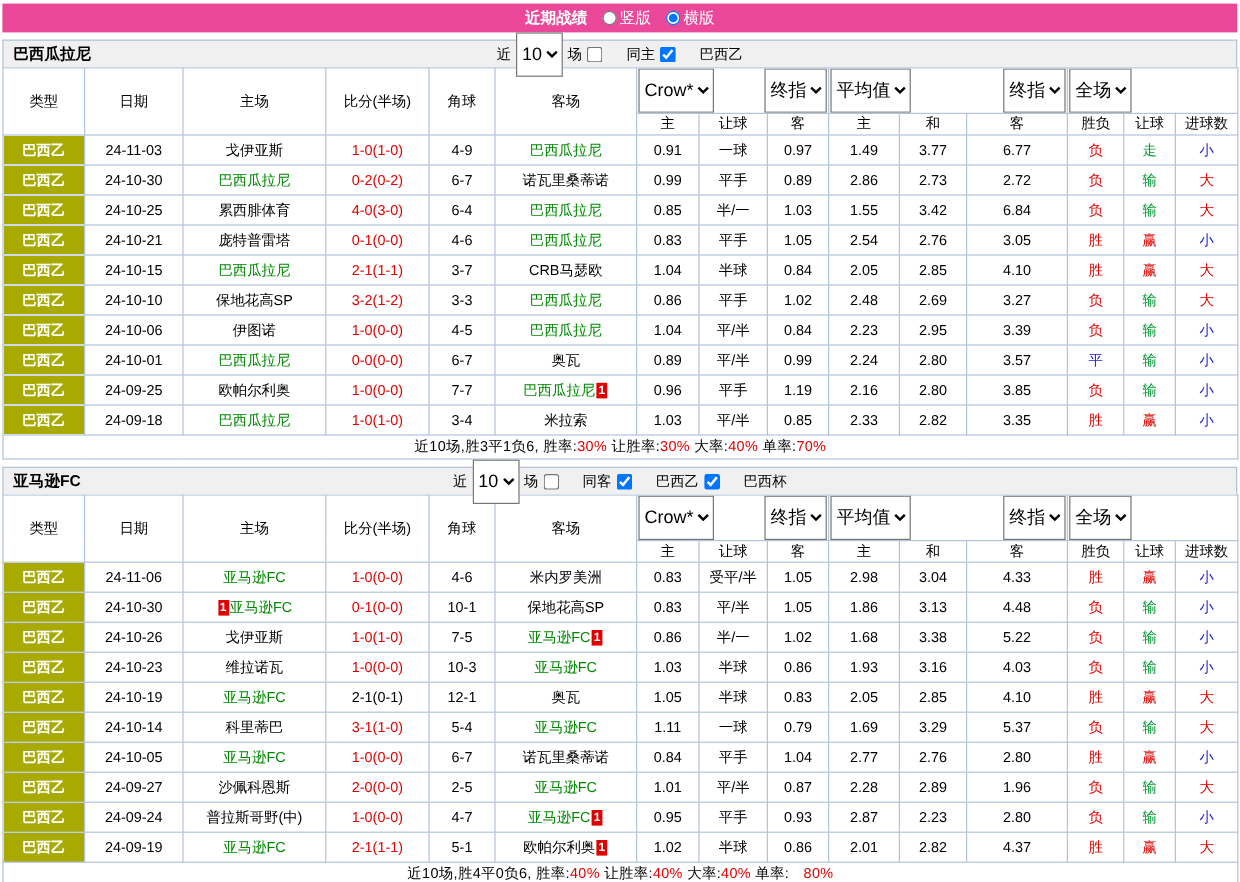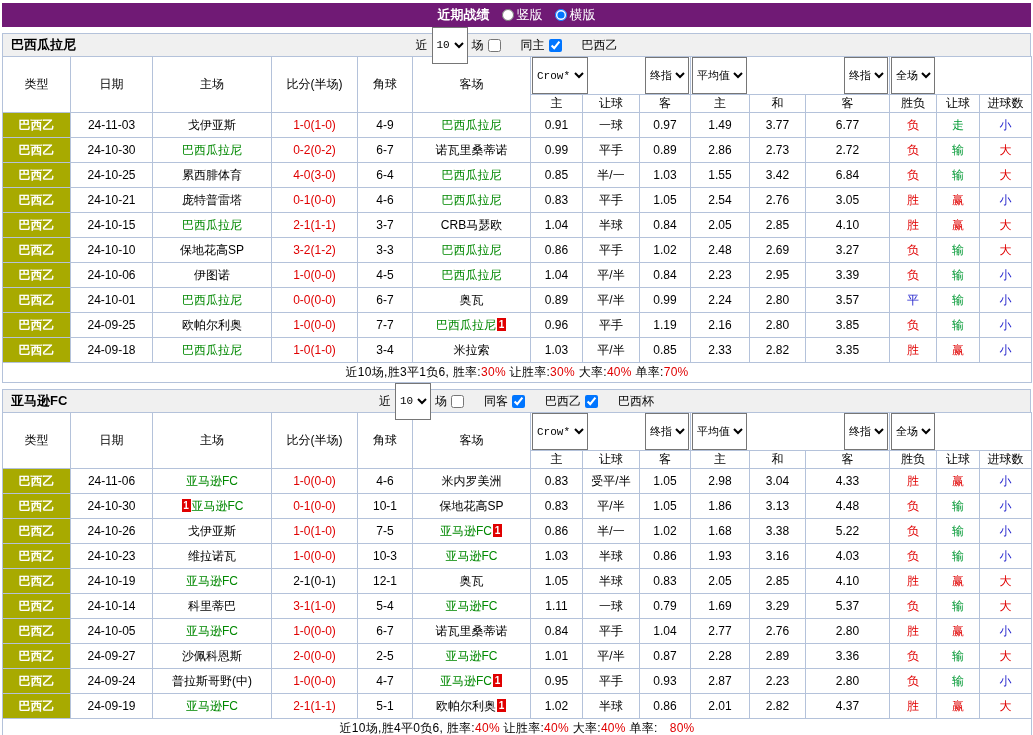--- a/index.html
+++ b/index.html
@@ -11,40 +11,40 @@
   .topbar-title{font-weight:bold}
   .radio-opt{display:flex;align-items:center;gap:3px;cursor:pointer}
   .radio-opt input{width:12px;height:12px;margin:0}
   .section{margin-top:6px}
   .section-header{position:relative;height:23px;background:#f0f0f0;
     border:1px solid #b4c2da;border-bottom:none;display:flex;align-items:center;justify-content:center}
   .section-title{position:absolute;left:8px;font-weight:bold;font-size:13px}
   .filters{display:flex;align-items:center;gap:4px}
   .cb{display:flex;align-items:center;gap:20px;cursor:pointer}
   .cb input{width:13px;height:13px;margin:0}
-  select{font-size:11px;height:37px;font-family:Liberation Mono, monospace;background:#fff}
+  select{font-size:15px;height:37px;font-family:Liberation Sans, sans-serif;background:#fff}
   table{border-collapse:collapse;table-layout:fixed;width:1029px;background:#fff}
   th,td{border:1px solid #b4c2da;text-align:center;overflow:hidden;white-space:nowrap;padding:0 1px}
   th{font-weight:normal;background:#fff}
   tr.hr1 th{height:22px}
   tr.hr2 th{height:17px}
   tbody td{height:25px}
   tfoot td{height:20px}
   td.c-league{font-weight:bold}
   .sel-group{display:flex;justify-content:space-between;gap:4px;align-items:center}
   .badge{display:inline-block;min-width:9px;font-size:10px;line-height:13px;
     padding:0 1px;margin:0 1px;color:#fff;font-weight:bold;vertical-align:1px}
   .summary span{letter-spacing:0.3px}
 </style>
 </head>
 <body>
 
 <div class="page">
 
-  <div class="topbar" style="background: #701a75;">
+  <div class="topbar" style="background: #ec4899;">
     <span class="topbar-title">近期战绩</span>
     <label class="radio-opt">
       <input type="radio" name="layout" style="">
       <span>竖版</span>
     </label>
     <label class="radio-opt">
       <input type="radio" name="layout" checked="" style="">
       <span>横版</span>
     </label>
   </div>
@@ -504,21 +504,21 @@
     <td class="c-date">24-09-27</td>
     <td class="c-team"><span>沙佩科恩斯</span></td>
     <td class="c-score" style="color: rgb(224, 0, 0);">2-0(0-0)</td>
     <td class="c-corner">2-5</td>
     <td class="c-team"><span style="color: rgb(0, 136, 0);">亚马逊FC</span></td>
     <td class="c-odds">1.01</td>
     <td class="c-odds">平/半</td>
     <td class="c-odds">0.87</td>
     <td class="c-odds">2.28</td>
     <td class="c-odds">2.89</td>
-    <td class="c-odds">3.36</td>
+    <td class="c-odds">1.96</td>
     <td class="c-result" style="color: rgb(224, 0, 0);">负</td>
     <td class="c-result" style="color: rgb(0, 153, 51);">输</td>
     <td class="c-result" style="color: rgb(224, 0, 0);">大</td>
   </tr>
           <tr>
     <td class="c-league" style="background: rgb(168, 170, 0); color: rgb(255, 255, 255);">巴西乙</td>
     <td class="c-date">24-09-24</td>
     <td class="c-team"><span>普拉斯哥野(中)</span></td>
     <td class="c-score" style="color: rgb(224, 0, 0);">1-0(0-0)</td>
     <td class="c-corner">4-7</td>

